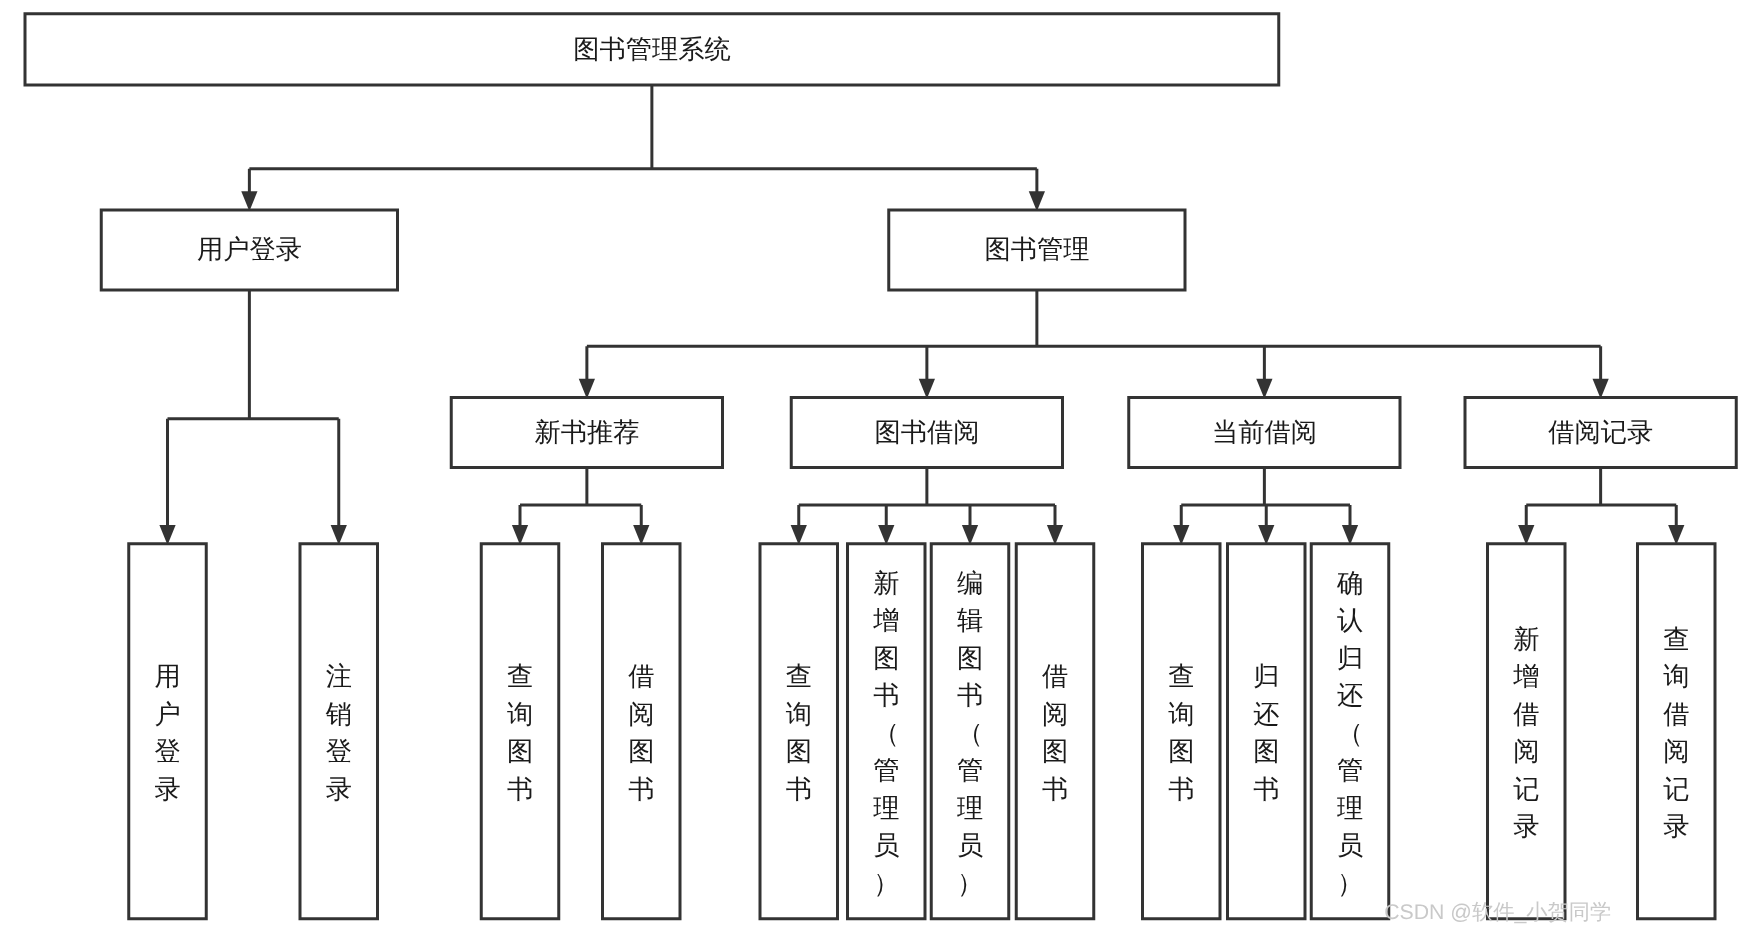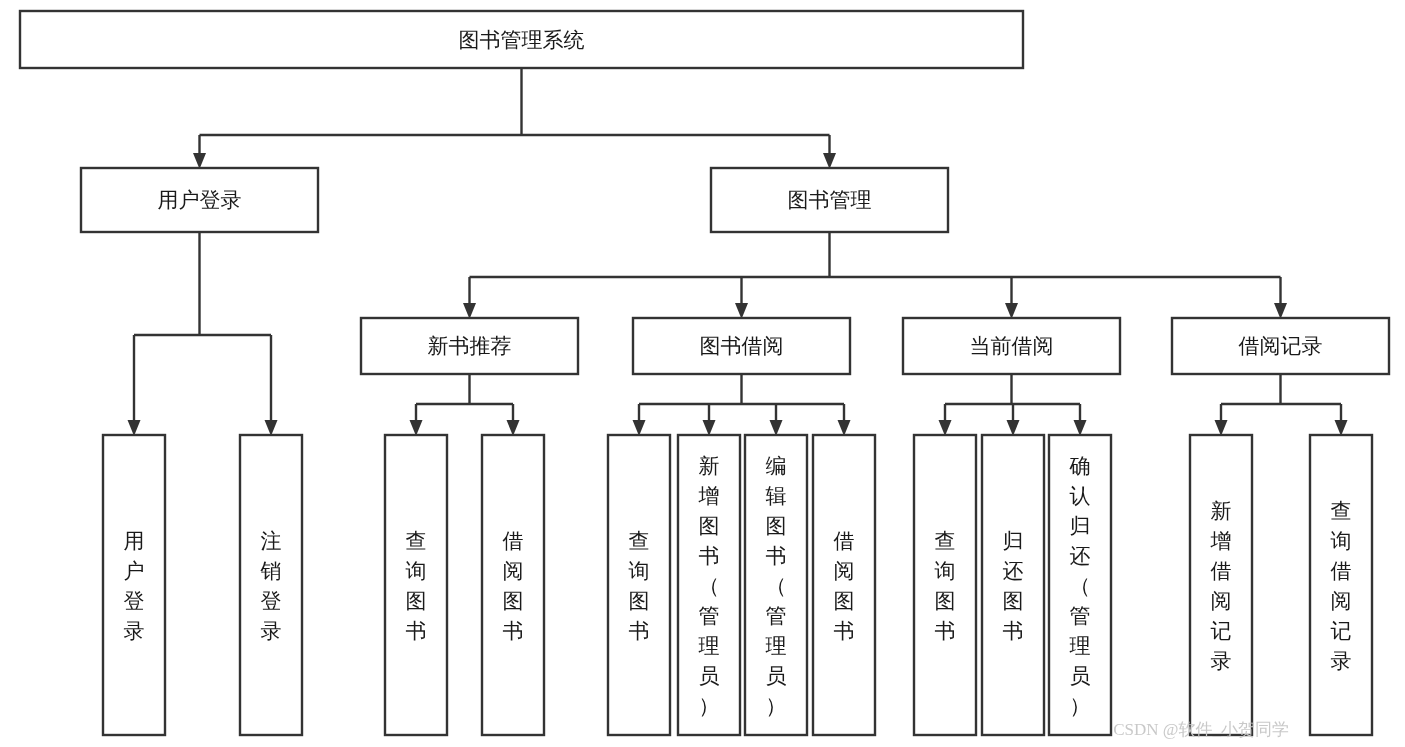--- a/index.html
+++ b/index.html
@@ -54,21 +54,21 @@
   .node-label-v {
     font-family: "DejaVu Sans", "Liberation Sans", sans-serif;
     font-size: 21px;
     fill: #1a1a1a;
     text-anchor: middle;
   }
   .watermark-text {
     position: absolute;
     right: 10px;
     bottom: 6px;
-    font-family: Liberation Serif, serif;
+    font-family: Liberation Sans, sans-serif;
     font-size: 17px;
     color: #c9c9c9;
     white-space: nowrap;
     user-select: none;
   }
 </style>
 </head>
 <body>
 
 <div id="diagram-root">

